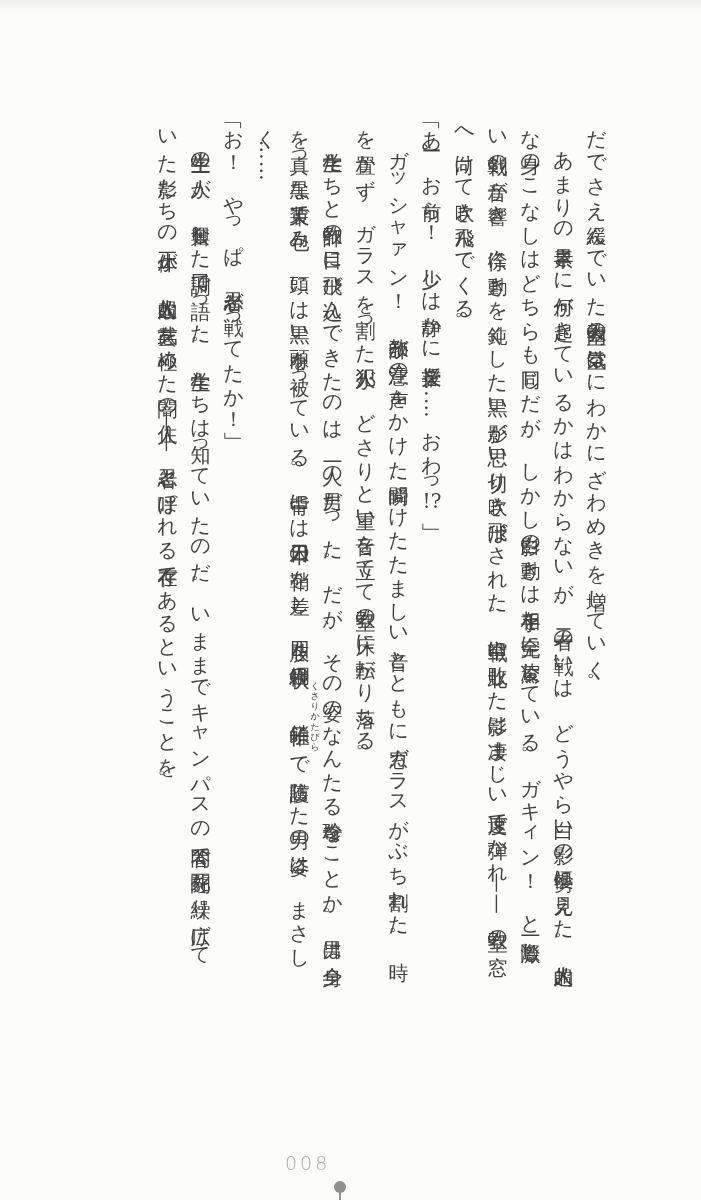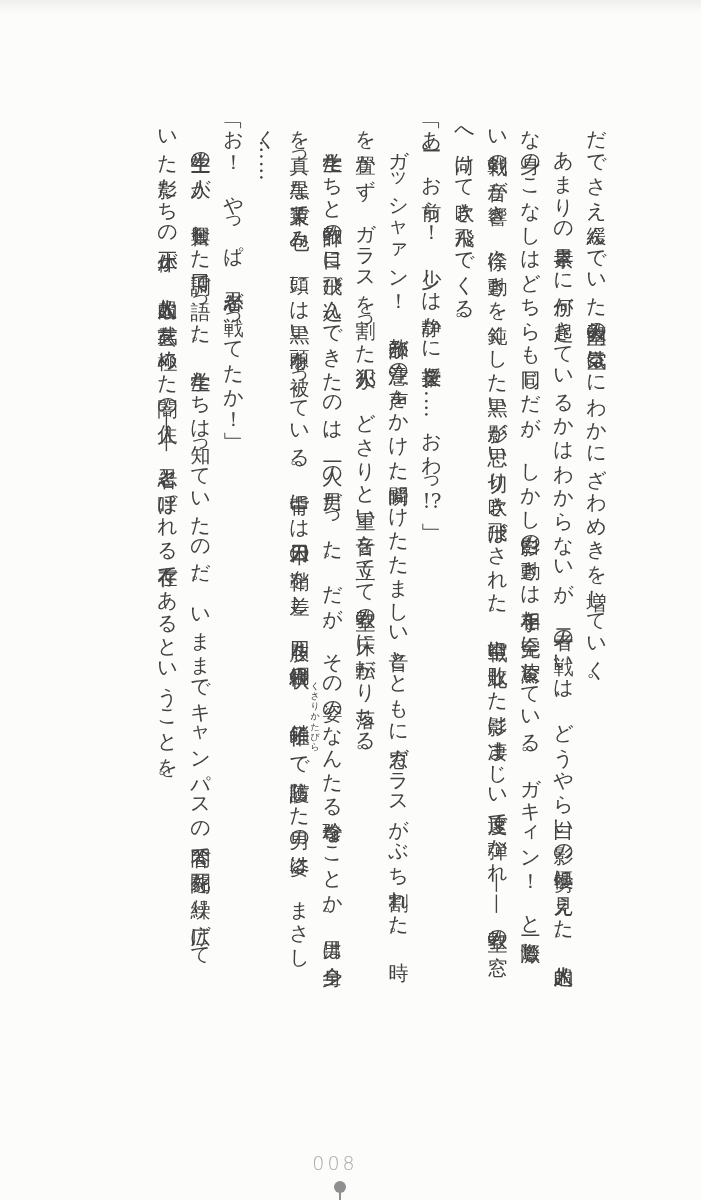--- a/index.html
+++ b/index.html
@@ -51,21 +51,21 @@
   rt {
     font-size: 9px;
     letter-spacing: 0;
     color: var(--ink);
   }
   .page-number {
     position: absolute;
     left: 285px;
     top: 1152px;
     width: 100px;
-    text-align: center;
+    text-align: left;
     font-family: "DejaVu Sans", "Liberation Sans", sans-serif;
     font-size: 19px;
     font-weight: 300;
     letter-spacing: 3px;
     color: var(--page-number);
   }
   .pin {
     position: absolute;
     left: 334px;
     top: 1181px;

